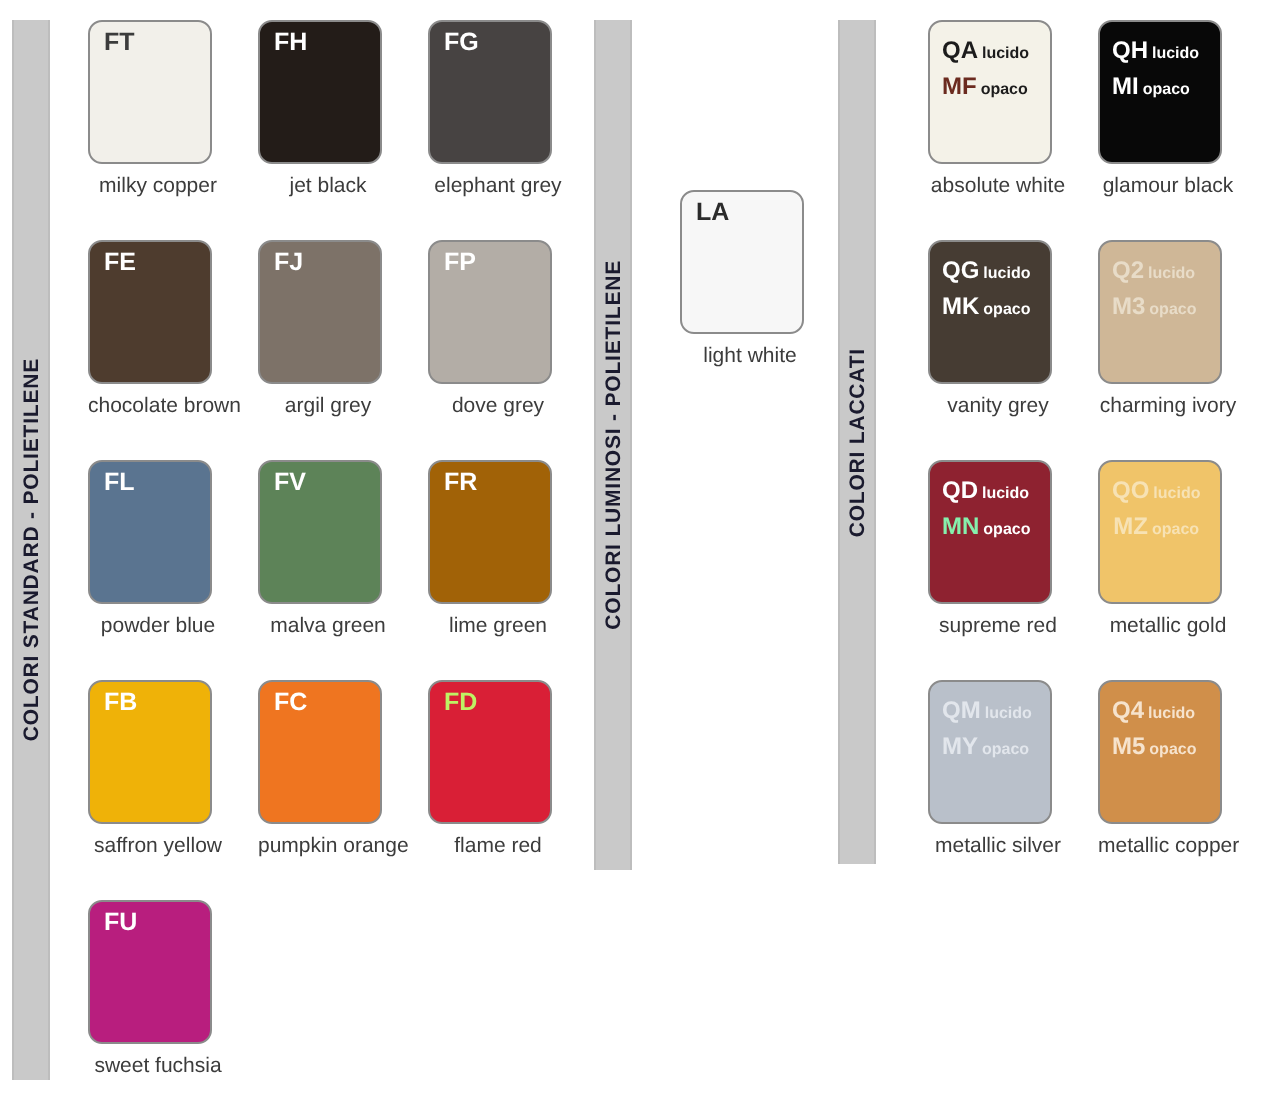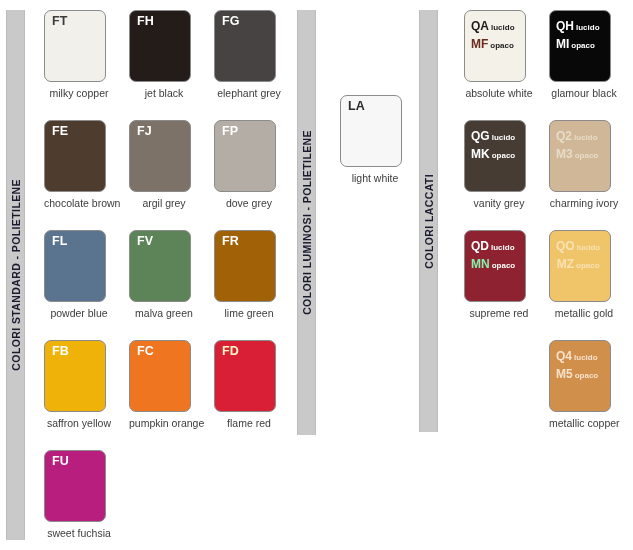--- a/index.html
+++ b/index.html
@@ -171,21 +171,21 @@
       <div class="swatch-name">saffron yellow</div>
     </div>
     <div class="swatch-cell" style="left: 129px; top: 340px;">
       <div class="swatch-box" style="background: rgb(239, 117, 32);">
         <span class="code-single" style="color: rgb(255, 255, 255);">FC</span>
       </div>
       <div class="swatch-name">pumpkin orange</div>
     </div>
     <div class="swatch-cell" style="left: 214px; top: 340px;">
       <div class="swatch-box" style="background: rgb(217, 31, 54);">
-        <span class="code-single" style="color: #fef9c3;">FD</span>
+        <span class="code-single" style="color: #bef264;">FD</span>
       </div>
       <div class="swatch-name">flame red</div>
     </div>
     <div class="swatch-cell" style="left: 44px; top: 450px;">
       <div class="swatch-box" style="background: rgb(184, 30, 126);">
         <span class="code-single" style="color: rgb(255, 255, 255);">FU</span>
       </div>
       <div class="swatch-name">sweet fuchsia</div>
     </div>
     <div class="swatch-cell" style="left: 340px; top: 95px;">
@@ -241,20 +241,29 @@
     </div>
     <div class="swatch-cell" style="left: 549px; top: 230px;">
       <div class="swatch-box" style="background: rgb(240, 196, 105); text-align: center;">
         <div class="code-dual">
           <span class="code-row"><span class="code-main" style="color: rgb(247, 226, 180);">QO</span><span class="code-fin" style="color: rgb(247, 226, 180);">lucido</span></span>
           <span class="code-row"><span class="code-main" style="color: rgb(247, 226, 180);">MZ</span><span class="code-fin" style="color: rgb(247, 226, 180);">opaco</span></span>
         </div>
       </div>
       <div class="swatch-name">metallic gold</div>
     </div>
+    <div class="swatch-cell" style="left: 464px; top: 340px;">
+      <div class="swatch-box" style="background: rgb(185, 192, 202);">
+        <div class="code-dual">
+          <span class="code-row"><span class="code-main" style="color: rgb(226, 230, 236);">QM</span><span class="code-fin" style="color: rgb(226, 230, 236);">lucido</span></span>
+          <span class="code-row"><span class="code-main" style="color: rgb(226, 230, 236);">MY</span><span class="code-fin" style="color: rgb(226, 230, 236);">opaco</span></span>
+        </div>
+      </div>
+      <div class="swatch-name">metallic silver</div>
+    </div>
     <div class="swatch-cell" style="left: 549px; top: 340px;">
       <div class="swatch-box" style="background: rgb(208, 143, 74);">
         <div class="code-dual">
           <span class="code-row"><span class="code-main" style="color: rgb(246, 227, 205);">Q4</span><span class="code-fin" style="color: rgb(246, 227, 205);">lucido</span></span>
           <span class="code-row"><span class="code-main" style="color: rgb(246, 227, 205);">M5</span><span class="code-fin" style="color: rgb(246, 227, 205);">opaco</span></span>
         </div>
       </div>
       <div class="swatch-name">metallic copper</div>
     </div>
   </div>

